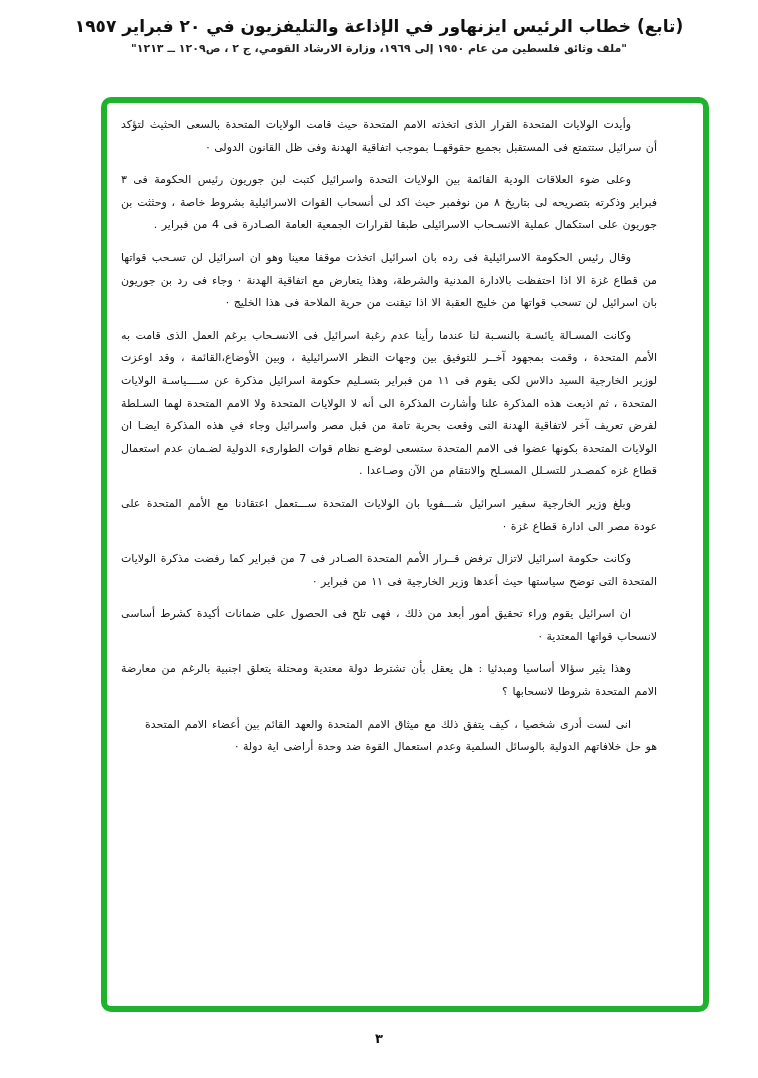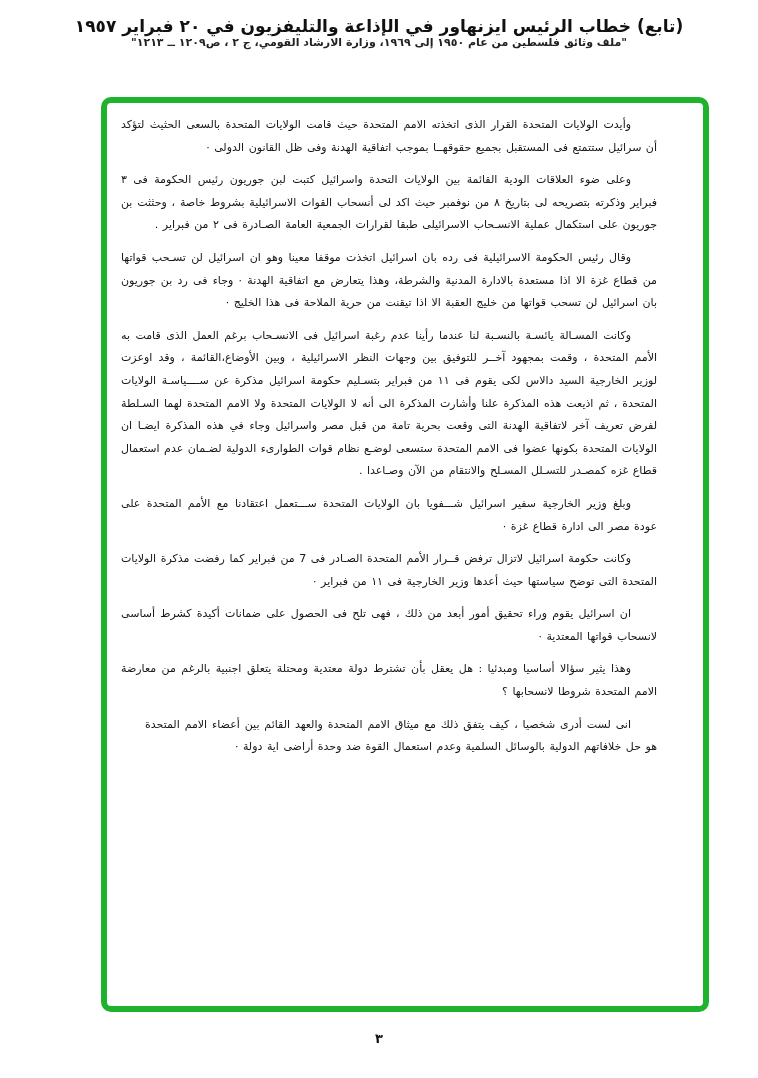--- a/index.html
+++ b/index.html
@@ -21,21 +21,21 @@
     top: 16px;
     left: 0;
     right: 0;
     text-align: center;
   }
   .doc-title {
     font-size: 17px;
     font-weight: bold;
     color: #111111;
     letter-spacing: 0.2px;
-    margin: 0 0 0 0;
+    margin: 0 0 6px 0;
   }
   .doc-source {
     font-size: 11px;
     font-weight: bold;
     color: #222222;
     margin: 0;
   }
   .doc-box {
     position: absolute;
     box-sizing: border-box;
@@ -77,22 +77,22 @@
 </head>
 <body>
 
 <header class="page-header">
   <h1 class="doc-title">(تابع) خطاب الرئيس ايزنهاور في الإذاعة والتليفزيون في ٢٠ فبراير ١٩٥٧</h1>
   <p class="doc-source">"ملف وثائق فلسطين من عام ١٩٥٠ إلى ١٩٦٩، وزارة الارشاد القومي، ج ٢ ، ص١٢٠٩ ــ ١٢١٣"</p>
 </header>
 
 <section class="doc-box">
   <p>وأيدت الولايات المتحدة القرار الذى اتخذته الامم المتحدة حيث قامت الولايات المتحدة بالسعى الحثيث لتؤكد أن سرائيل ستتمتع فى المستقبل بجميع حقوقهــا بموجب اتفاقية الهدنة وفى ظل القانون الدولى ·</p>
-  <p>وعلى ضوء العلاقات الودية القائمة بين الولايات التحدة واسرائيل كتبت لبن جوريون رئيس الحكومة فى ٣ فبراير وذكرته بتصريحه لى بتاريخ ٨ من نوفمبر حيث اكد لى أنسحاب القوات الاسرائيلية بشروط خاصة ، وحثثت بن جوريون على استكمال عملية الانسـحاب الاسرائيلى طبقا لقرارات الجمعية العامة الصـادرة فى ٢ من فبراير .</p>
-  <p>وقال رئيس الحكومة الاسرائيلية فى رده بان اسرائيل اتخذت موقفا معينا وهو ان اسرائيل لن تسـحب قواتها من قطاع غزة الا اذا مستعدة بالادارة المدنية والشرطة، وهذا يتعارض مع اتفاقية الهدنة · وجاء فى رد بن جوريون بان اسرائيل لن تسحب قواتها من خليج العقبة الا اذا تيقنت من حرية الملاحة فى هذا الخليج ·</p>
+  <p>وعلى ضوء العلاقات الودية القائمة بين الولايات التحدة واسرائيل كتبت لبن جوريون رئيس الحكومة فى ٣ فبراير وذكرته بتصريحه لى بتاريخ ٨ من نوفمبر حيث اكد لى أنسحاب القوات الاسرائيلية بشروط خاصة ، وحثثت بن جوريون على استكمال عملية الانسـحاب الاسرائيلى طبقا لقرارات الجمعية العامة الصـادرة فى 4 من فبراير .</p>
+  <p>وقال رئيس الحكومة الاسرائيلية فى رده بان اسرائيل اتخذت موقفا معينا وهو ان اسرائيل لن تسـحب قواتها من قطاع غزة الا اذا احتفظت بالادارة المدنية والشرطة، وهذا يتعارض مع اتفاقية الهدنة · وجاء فى رد بن جوريون بان اسرائيل لن تسحب قواتها من خليج العقبة الا اذا تيقنت من حرية الملاحة فى هذا الخليج ·</p>
   <p>وكانت المسـالة يائسـة بالنسـبة لنا عندما رأينا عدم رغبة اسرائيل فى الانسـحاب برغم العمل الذى قامت به الأمم المتحدة ، وقمت بمجهود آخــر للتوفيق بين وجهات النظر الاسرائيلية ، وبين الأوضاع،القائمة ، وقد اوعزت لوزير الخارجية السيد دالاس لكى يقوم فى ١١ من فبراير بتسـليم حكومة اسرائيل مذكرة عن ســــياسـة الولايات المتحدة ، ثم اذيعت هذه المذكرة علنا وأشارت المذكرة الى أنه لا الولايات المتحدة ولا الامم المتحدة لهما السـلطة لفرض تعريف آخر لاتفاقية الهدنة التى وقعت بحرية تامة من قبل مصر واسرائيل وجاء في هذه المذكرة ايضـا ان الولايات المتحدة بكونها عضوا فى الامم المتحدة ستسعى لوضـع نظام قوات الطوارىء الدولية لضـمان عدم استعمال قطاع غزه كمصـدر للتسـلل المسـلح والانتقام من الآن وصـاعدا .</p>
   <p>وبلغ وزير الخارجية سفير اسرائيل شـــفويا بان الولايات المتحدة ســـتعمل اعتقادنا مع الأمم المتحدة على عودة مصر الى ادارة قطاع غزة ·</p>
   <p>وكانت حكومة اسرائيل لاتزال ترفض قــرار الأمم المتحدة الصـادر فى 7 من فبراير كما رفضت مذكرة الولايات المتحدة التى توضح سياستها حيث أعدها وزير الخارجية فى ١١ من فبراير ·</p>
   <p>ان اسرائيل يقوم وراء تحقيق أمور أبعد من ذلك ، فهى تلح فى الحصول على ضمانات أكيدة كشرط أساسى لانسحاب قواتها المعتدية ·</p>
   <p>وهذا يثير سؤالا أساسيا ومبدئيا : هل يعقل بأن تشترط دولة معتدية ومحتلة يتعلق اجنبية بالرغم من معارضة الامم المتحدة شروطا لانسحابها ؟</p>
   <p>انى لست أدرى شخصيا ، كيف يتفق ذلك مع ميثاق الامم المتحدة والعهد القائم بين أعضاء الامم المتحدة هو حل خلافاتهم الدولية بالوسائل السلمية وعدم استعمال القوة ضد وحدة أراضى اية دولة ·</p>
 </section>
 
 <div class="page-number">٣</div>
 

